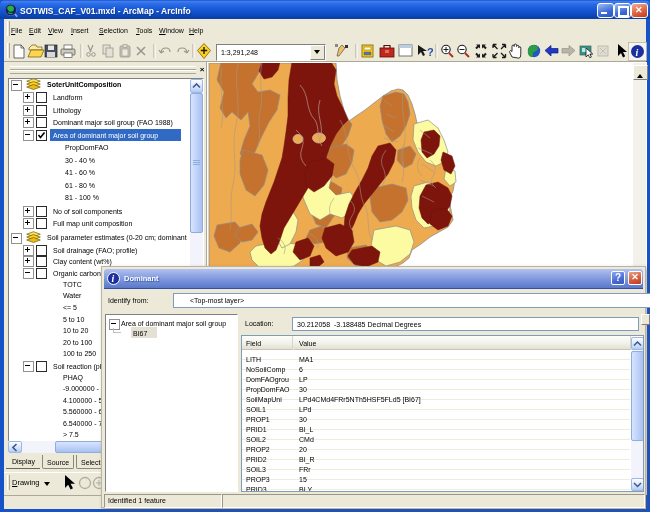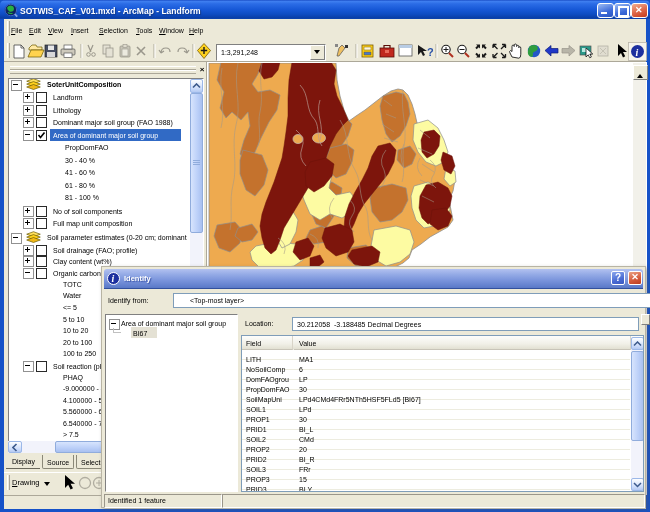--- a/index.html
+++ b/index.html
@@ -17,21 +17,21 @@
 
 <div class="a" style="left:0;top:0;width:650px;height:19px;background:linear-gradient(180deg,#1c50c8 0%,#3e7ef0 8%,#2b6ce6 20%,#1859d8 48%,#0e4cc2 75%,#0a3ea6 94%,#0d45b0 100%);border-radius:5px 5px 0 0"></div>
 
 <svg class="a" style="left:4px;top:3px" width="14" height="15" viewBox="0 0 14 15">
  <circle cx="6.8" cy="7" r="5.8" fill="#10235e" stroke="#0a1840" stroke-width="0.6"></circle>
  <path d="M3.2,4.2 Q5.5,1.8 8.5,3 Q10.8,4.6 9.6,7.4 Q7.4,9.8 5,8.2 Q2.6,6.6 3.2,4.2Z" fill="#28b040"></path>
  <path d="M4,9.5 Q6,11 8.5,10.2" fill="none" stroke="#28b040" stroke-width="1.2"></path>
  <circle cx="6.8" cy="7" r="5.8" fill="none" stroke="#3c66c8" stroke-width="1"></circle>
  <line x1="10.8" y1="11" x2="13.2" y2="13.6" stroke="#88a8e0" stroke-width="1.8"></line>
 </svg>
-<div class="a" style="left:20px;top:6px;font-size:8.5px;font-weight:bold;color:#fff;text-shadow:1px 1px 1px #123a8a;white-space:nowrap">SOTWIS_CAF_V01.mxd - ArcMap - Landform</div>
+<div class="a" style="left:20px;top:6px;font-size:8.5px;font-weight:bold;color:#fff;text-shadow:1px 1px 1px #123a8a;white-space:nowrap">SOTWIS_CAF_V01.mxd - ArcMap - ArcInfo</div>
 
 <div class="xpbtn" style="left:597px;top:3px;width:15px;height:13px;background:linear-gradient(160deg,#9dbcf4,#3b69d8 60%,#2a55c0)">
       <div class="a" style="left:3px;top:8px;width:6px;height:2px;background:#fff"></div>
     </div>
 <div class="xpbtn" style="left:614px;top:3px;width:15px;height:13px;background:linear-gradient(160deg,#9dbcf4,#3b69d8 60%,#2a55c0)">
       <div class="a" style="left:3px;top:2px;width:7px;height:7px;border:2px solid #fff"></div>
     </div>
 <div class="xpbtn" style="left:631px;top:3px;width:15px;height:13px;background:linear-gradient(160deg,#f2ae90,#dd6547 55%,#c23a1c)">
       <div class="a" style="left:3px;top:2px;color:#fff;font-weight:bold;font-size:9px;line-height:9px">✕</div>
     </div>
@@ -387,21 +387,21 @@
       <path d="M18,7 h6 m-3,-3 v6" stroke="#b0ada0" stroke-width="1"></path>
     </svg>
 
 <div class="a" style="left:4px;top:495px;width:642px;height:13px;background:#ece9d8;border-top:1px solid #aca899"></div>
 
 <div class="a" style="left:101px;top:266px;width:545px;height:242px;background:#ece9d8;border:1px solid #b8b4a4;box-shadow:2px 2px 4px rgba(90,90,90,0.45);box-sizing:border-box">
 
  <div class="a" style="left:2px;top:2px;width:539px;height:19px;background:linear-gradient(180deg,#b2c1f0 0%,#95abe6 28%,#7b95dc 58%,#6381ce 88%,#5a78c6 100%);border-radius:3px 3px 0 0;border-bottom:1px solid #32509e"></div>
  <div class="a" style="left:5px;top:5px;width:13px;height:13px;border-radius:7px;background:#1c2f9e;border:1px solid #fff;box-sizing:border-box"></div>
  <div class="a" style="left:9.5px;top:6.5px;color:#fff;font-family:'Liberation Serif',serif;font-style:italic;font-weight:bold;font-size:10px;line-height:10px">i</div>
- <div class="a" style="left:22px;top:7px;font-size:7.5px;font-weight:bold;color:#fff;text-shadow:1px 1px 1px #3a55a8">Identify</div>
+ <div class="a" style="left:22px;top:7px;font-size:7.5px;font-weight:bold;color:#fff;text-shadow:1px 1px 1px #3a55a8">Dominant</div>
  <div class="a" style="left:509px;top:4px;width:14px;height:14px;border:1px solid #fff;border-radius:2px;background:linear-gradient(160deg,#8aa6ec,#4a6cd4 60%,#3a58c0);box-sizing:border-box">
         <div style="color:#fff;font-weight:bold;font-size:10px;line-height:12px;text-align:center">?</div>
       </div>
  <div class="a" style="left:526px;top:4px;width:14px;height:14px;border:1px solid #fff;border-radius:2px;background:linear-gradient(160deg,#eaa184,#d4593a 60%,#bc3c20);box-sizing:border-box">
         <div style="color:#fff;font-weight:bold;font-size:9px;line-height:11px;text-align:center">✕</div>
       </div>
 
  <div class="a f7" style="left:6px;top:29px">Identify from:</div>
  <div class="a" style="left:71px;top:26px;width:568px;height:15px;background:#fff;border:1px solid #7f9db9;box-sizing:border-box;width:567px"></div>
  <div class="a f7" style="left:88px;top:29px">&lt;Top-most layer&gt;</div>

